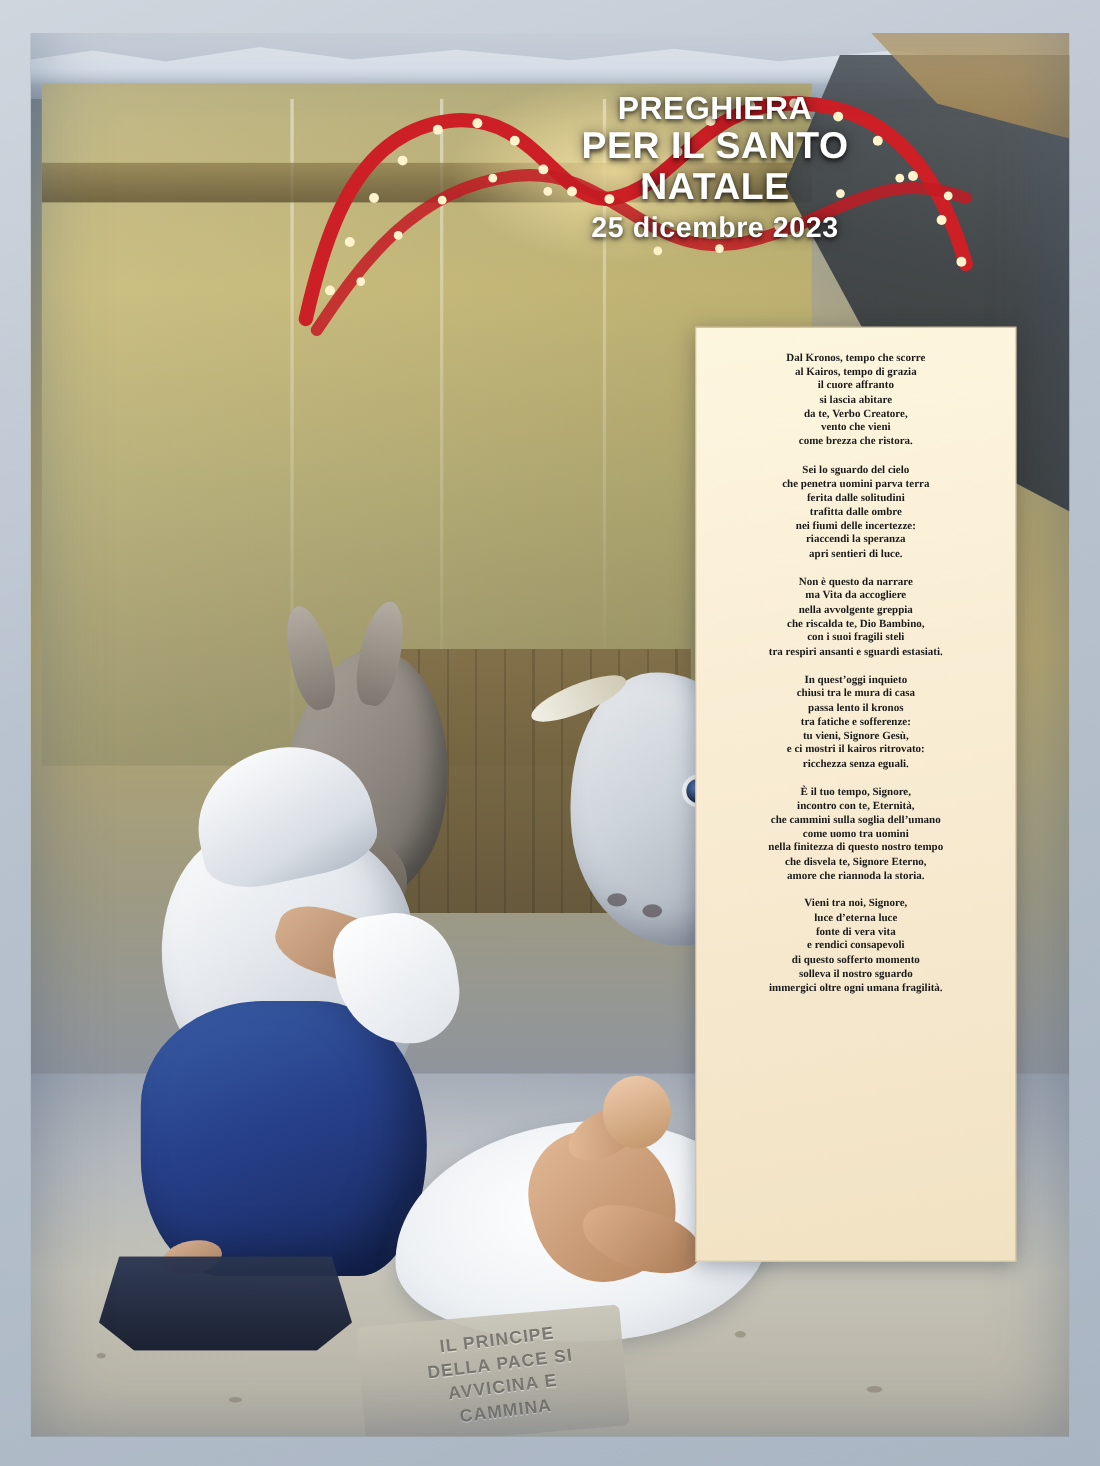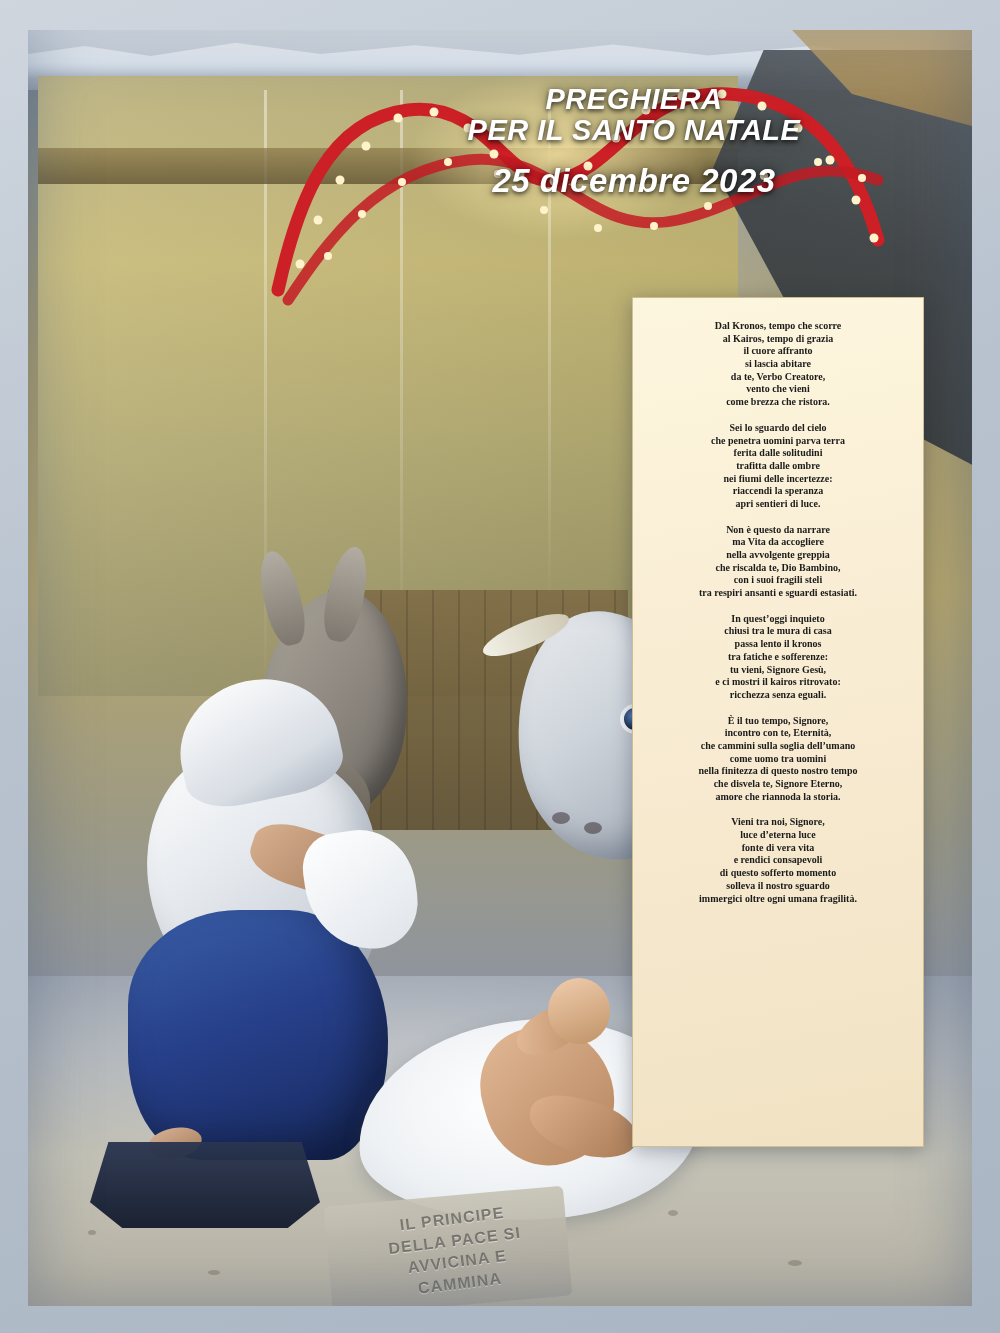--- a/index.html
+++ b/index.html
@@ -334,34 +334,33 @@
   .frame {
     position: absolute;
     inset: 0;
     pointer-events: none;
     box-shadow: inset 0 0 0 28px rgba(186,197,212,.0);
   }
 
   
   .title-block {
     position: absolute;
-    left: 454px;
+    left: 470px;
     top: 84px;
     width: 360px;
     text-align: center;
     color: #ffffff;
     font-weight: bold;
     letter-spacing: .5px;
     text-shadow: 0 2px 4px rgba(0,0,0,.65), 0 0 12px rgba(0,0,0,.5);
     z-index: 6;
-    font-style: italic;
   }
   .title-line1 { font-size: 29px; line-height: 1.08; }
-  .title-line2 { font-size: 29px; line-height: 1.08; }
-  .title-line3 { font-size: 33px; line-height: 1.2; margin-top: 14px; }
+  .title-line2 { font-size: 34px; line-height: 1.08; }
+  .title-line3 { font-size: 26px; line-height: 1.2; margin-top: 2px; }
 
   
   .prayer-panel {
     position: absolute;
     left: 632px;
     top: 297px;
     width: 292px;
     height: 850px;
     background: linear-gradient(170deg, #fdf6de 0%, #f7ead0 55%, #f1e2c3 100%);
     border: 1px solid rgba(190,170,120,.7);

